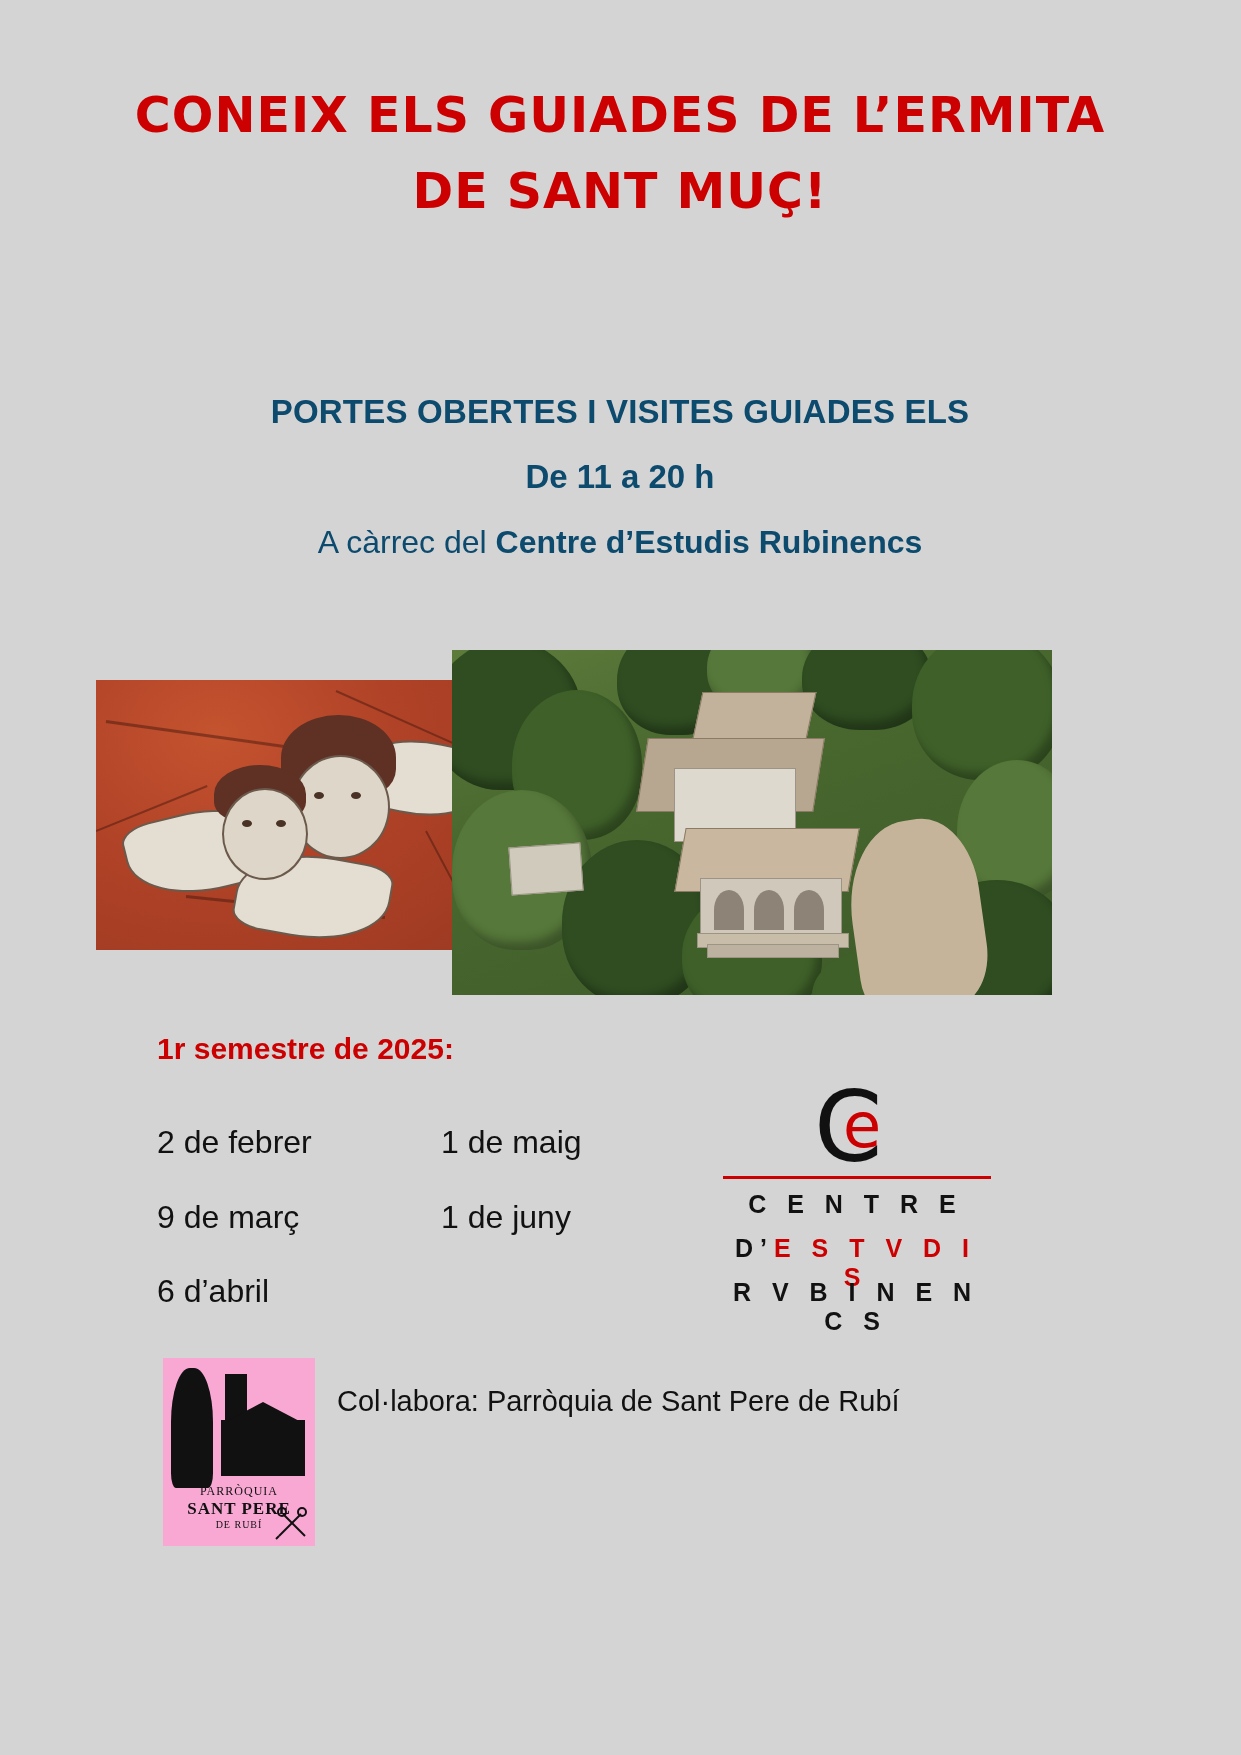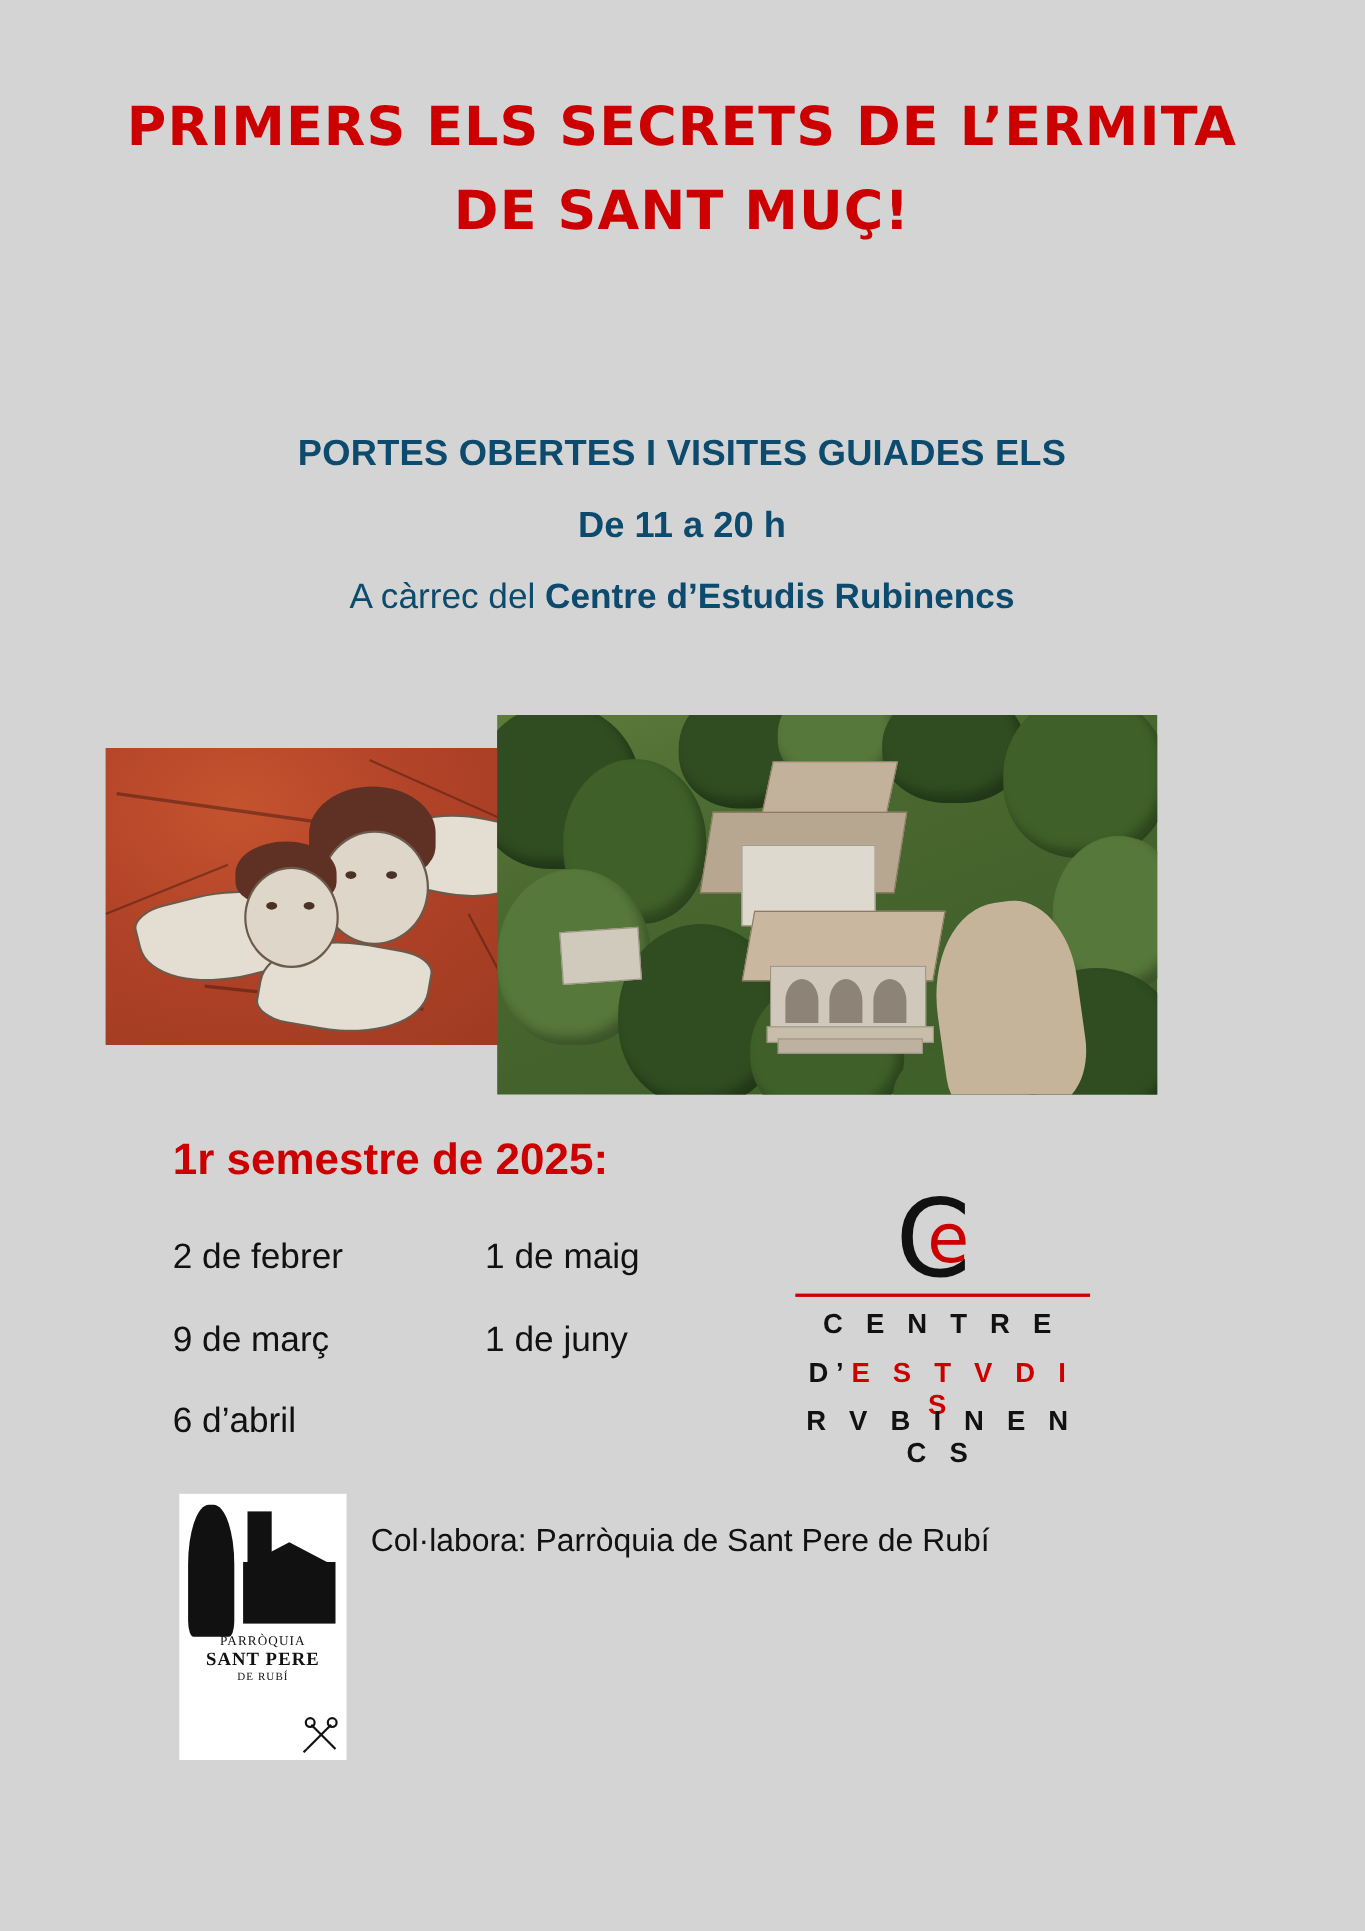--- a/index.html
+++ b/index.html
@@ -149,21 +149,21 @@
     position: absolute;
     background: #8d8377;
     border-radius: 50% 50% 0 0;
   }
 
   
   .dates-heading {
     position: absolute;
     left: 157px;
     top: 1032px;
-    font-size: 40px;
+    font-size: 30px;
     font-weight: bold;
     color: #cc0000;
   }
   .dates-col {
     position: absolute;
     font-size: 32px;
     color: #111;
     line-height: 2.33;
   }
   .dates-col.c1 { left: 157px; top: 1105px; }
@@ -219,22 +219,22 @@
   .cer-line.l2 { top: 156px; }
   .cer-line.l3 { top: 200px; }
   .cer-line .red { color: #cc0000; }
 
   
   .parish-logo {
     position: absolute;
     left: 163px;
     top: 1358px;
     width: 152px;
-    height: 242px;
-    background: #ffffff;
+    height: 188px;
+    background: #f9a8d4;
     overflow: hidden;
   }
   .p-silhouette {
     position: absolute;
     left: 8px; top: 10px;
     width: 42px; height: 120px;
     background: #111;
     border-radius: 45% 45% 12% 12%;
   }
   .p-church-tower {
@@ -284,21 +284,21 @@
     color: #111;
     line-height: 1.65;
   }
 </style>
 </head>
 <body>
 
 <div class="poster">
 
   <div class="title">
-    <span class="line">PRIMERS ELS SECRETS DE L’ERMITA</span>
+    <span class="line">CONEIX ELS GUIADES DE L’ERMITA</span>
     <span class="line">DE SANT MUÇ!</span>
   </div>
 
   <div class="subtitle">
     <span class="l1">PORTES OBERTES I VISITES GUIADES ELS</span>
     <span class="hours">De 11 a 20 h</span>
     <span class="charge"><span>A càrrec del </span><b>Centre d’Estudis Rubinencs</b></span>
   </div>
 
   <div class="photo photo-angel">

